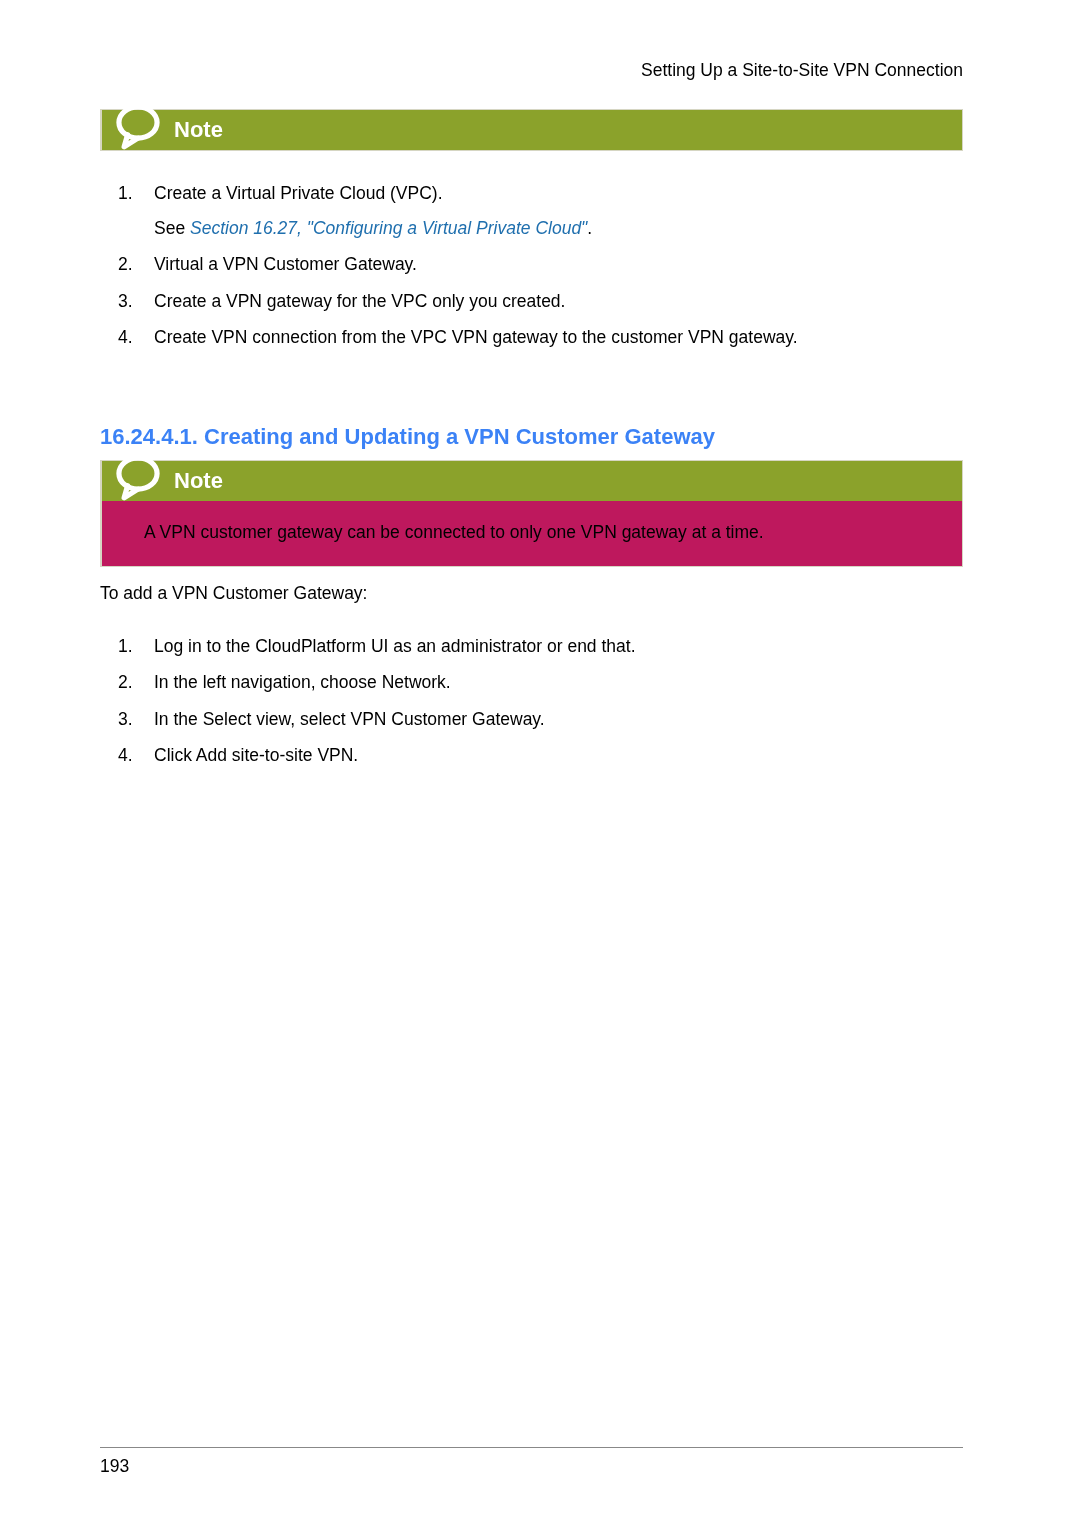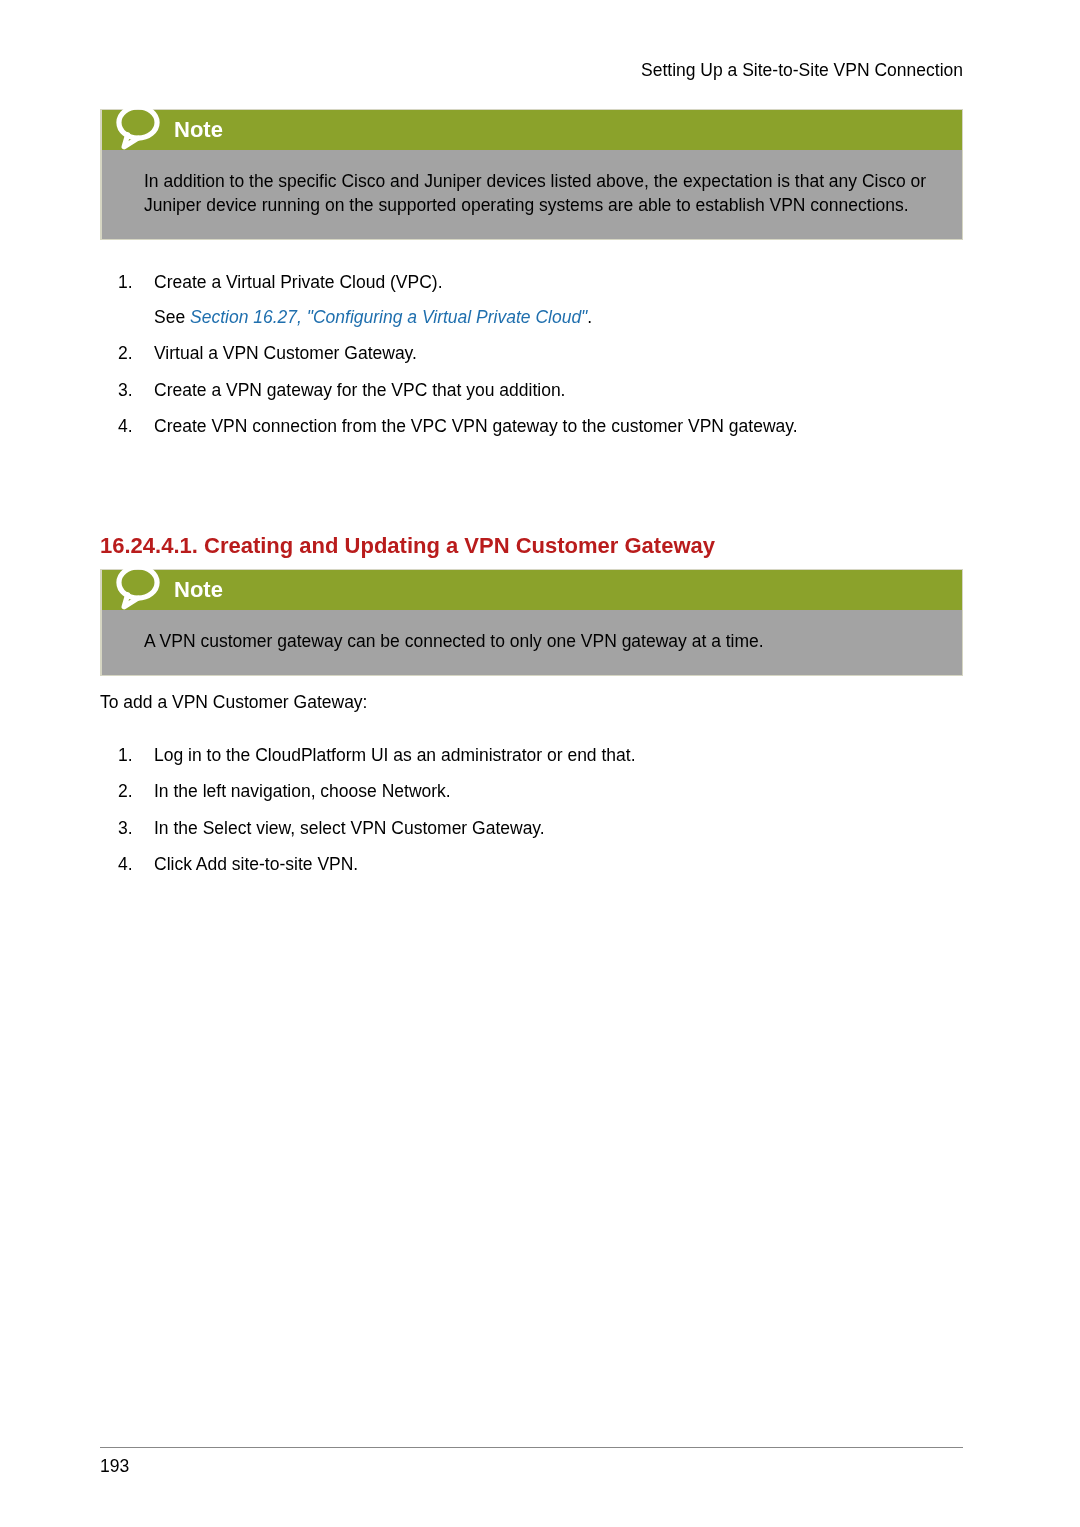--- a/index.html
+++ b/index.html
@@ -20,21 +20,21 @@
   }
   .running-header {
     text-align: right;
     font-size: 17.5px;
     margin-bottom: 28px;
     color: #000;
   }
   .note-box {
     border: 1px solid #d6d6c3;
     border-left: 2px solid #d6d6c3;
-    background: #a3a3a3;
+    background: #be185d;
     margin-bottom: 14px;
   }
   .note-header {
     background: #8ba22b;
     display: flex;
     align-items: center;
     height: 40px;
     position: relative;
   }
   .note-icon-wrap {
@@ -91,22 +91,22 @@
   }
   .link {
     color: #1f6fae;
     font-style: italic;
     text-decoration: none;
     cursor: pointer;
   }
   h3.section-heading {
     font-size: 22px;
     font-weight: bold;
-    color: #b91c1c;
-    margin: 60px 0 10px 0;
+    color: #3b82f6;
+    margin: 40px 0 10px 0;
   }
   .footer {
     margin-top: auto;
     border-top: 1px solid #888888;
     padding-top: 8px;
     text-align: left;
     font-size: 17.5px;
   }
 </style>
 </head>
@@ -119,36 +119,35 @@
   <div class="note-box">
     <div class="note-header">
       <div class="note-icon-wrap">
         <svg class="note-icon" viewBox="0 0 60 60">
           <ellipse cx="30" cy="26" rx="22" ry="18" fill="none" stroke="#ffffff" stroke-width="6"></ellipse>
           <path d="M18 40 L14 54 L30 44" fill="none" stroke="#ffffff" stroke-width="6" stroke-linejoin="round" stroke-linecap="round"></path>
         </svg>
       </div>
       <div class="note-title">Note</div>
     </div>
-    <div class="note-body">In addition to the specific Cisco and Juniper devices listed above, the expectation is that any Cisco or Juniper device running on the supported operating systems are able to establish VPN connections.</div>
   </div>
 
 
   <ol class="steps">
     <li>
       <span>Create a Virtual Private Cloud (VPC).</span>
       <div class="step-sub">
         <span>See </span><a class="link">Section 16.27, "Configuring a Virtual Private Cloud"</a><span>.</span>
       </div>
     </li>
     <li>
       <span>Virtual a VPN Customer Gateway.</span>
     </li>
     <li>
-      <span>Create a VPN gateway for the VPC that you addition.</span>
+      <span>Create a VPN gateway for the VPC only you created.</span>
     </li>
     <li>
       <span>Create VPN connection from the VPC VPN gateway to the customer VPN gateway.</span>
     </li>
   </ol>
 
   <h3 class="section-heading">
     <span>16.24.4.1.</span>
     <span>Creating and Updating a VPN Customer Gateway</span>
   </h3>

